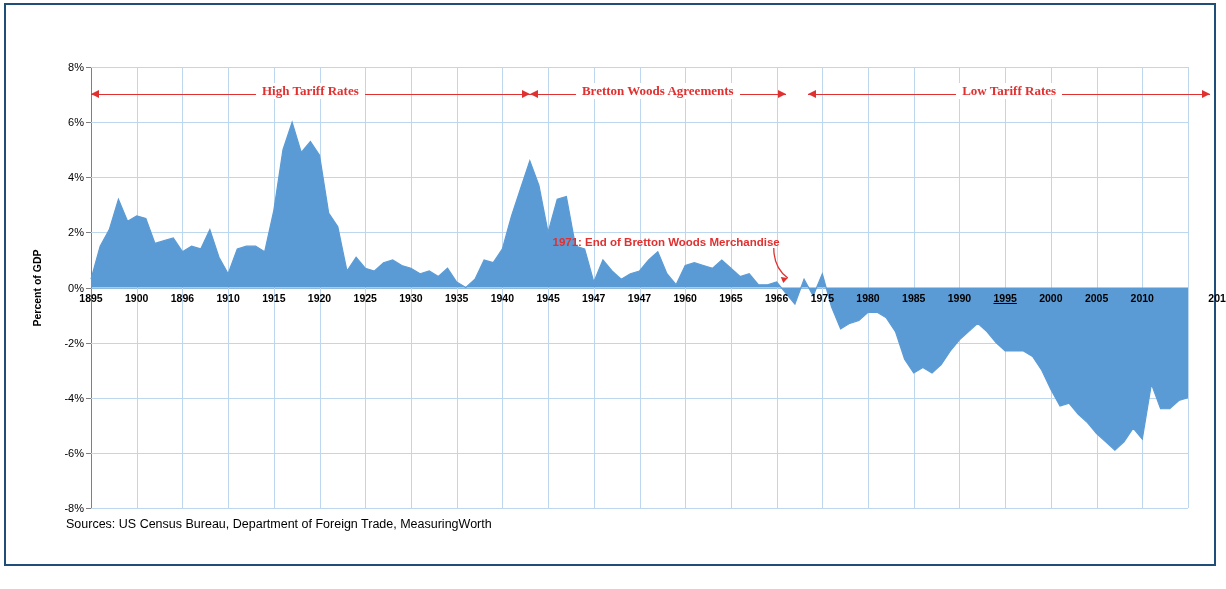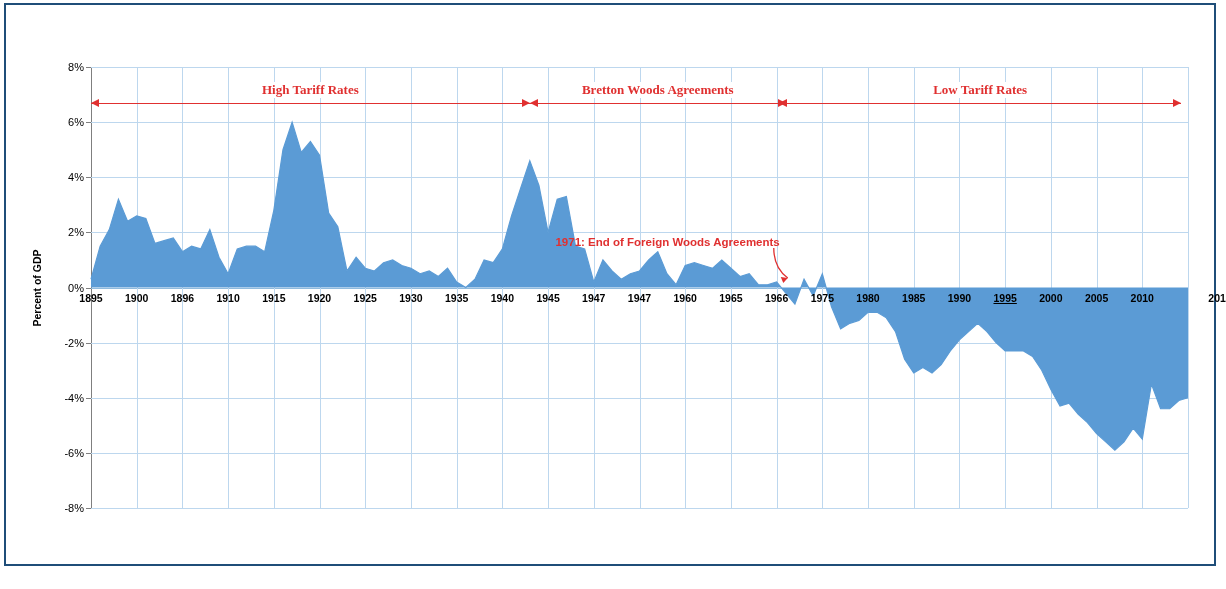--- a/index.html
+++ b/index.html
@@ -112,23 +112,22 @@
     left: 60px;
     top: 512px;
     font-size: 12.5px;
     color: #000;
   }
   
   .band {
     position: absolute;
     height: 26px;
     display: flex;
-    align-items: flex-start;
+    align-items: flex-end;
     justify-content: center;
-    margin-top: 9px;
   }
   .band-label {
     font-family: "Liberation Serif", serif;
     font-size: 13px;
     font-weight: bold;
     color: #e03030;
     background: #ffffff;
     padding: 0 6px;
     white-space: nowrap;
     position: relative;
@@ -273,27 +272,28 @@
           <div class="arrow-head left"></div>
           <div class="arrow-head right"></div>
           <div class="band-label">High Tariff Rates</div>
         </div>
         <div class="band" style="left: 438.8px; width: 255.967px; top: 14px;">
           <div class="arrow-line"></div>
           <div class="arrow-head left"></div>
           <div class="arrow-head right"></div>
           <div class="band-label">Bretton Woods Agreements</div>
         </div>
-        <div class="band" style="left: 688px; width: 402.233px; top: 14px;">
+        <div class="band" style="left: 717px; width: 402.233px; top: 14px;">
           <div class="arrow-line"></div>
           <div class="arrow-head left"></div>
           <div class="arrow-head right"></div>
           <div class="band-label">Low Tariff Rates</div>
         </div>
       </div>
     <svg id="callout-arrow" style="position:absolute;left:0;top:0;width:100%;height:100%;overflow:visible" viewBox="0 0 1097 441">
         <path d="M682.7666666666667 180.9875 Q682.7666666666667 200.9875 696.7666666666667 210.9875" fill="none" stroke="#e03030" stroke-width="1.3"></path>
         <path d="M696.7666666666667 210.9875 l-7 -1 l2.5 6 Z" fill="#e03030"></path>
       </svg>
-    <div id="callout" style="left: 688.767px; top: 168.988px; transform: translateX(-100%);">1971: End of Foreign Woods Agreements</div>
+    <div id="callout" style="left: 688.767px; top: 168.988px; transform: translateX(-100%);">1971: End of Bretton Woods Merchandise</div>
   </div>
 
+  <div id="source-note">Sources: US Census Bureau, Department of Foreign Trade, MeasuringWorth</div>
 </div>
 
 </body></html>

